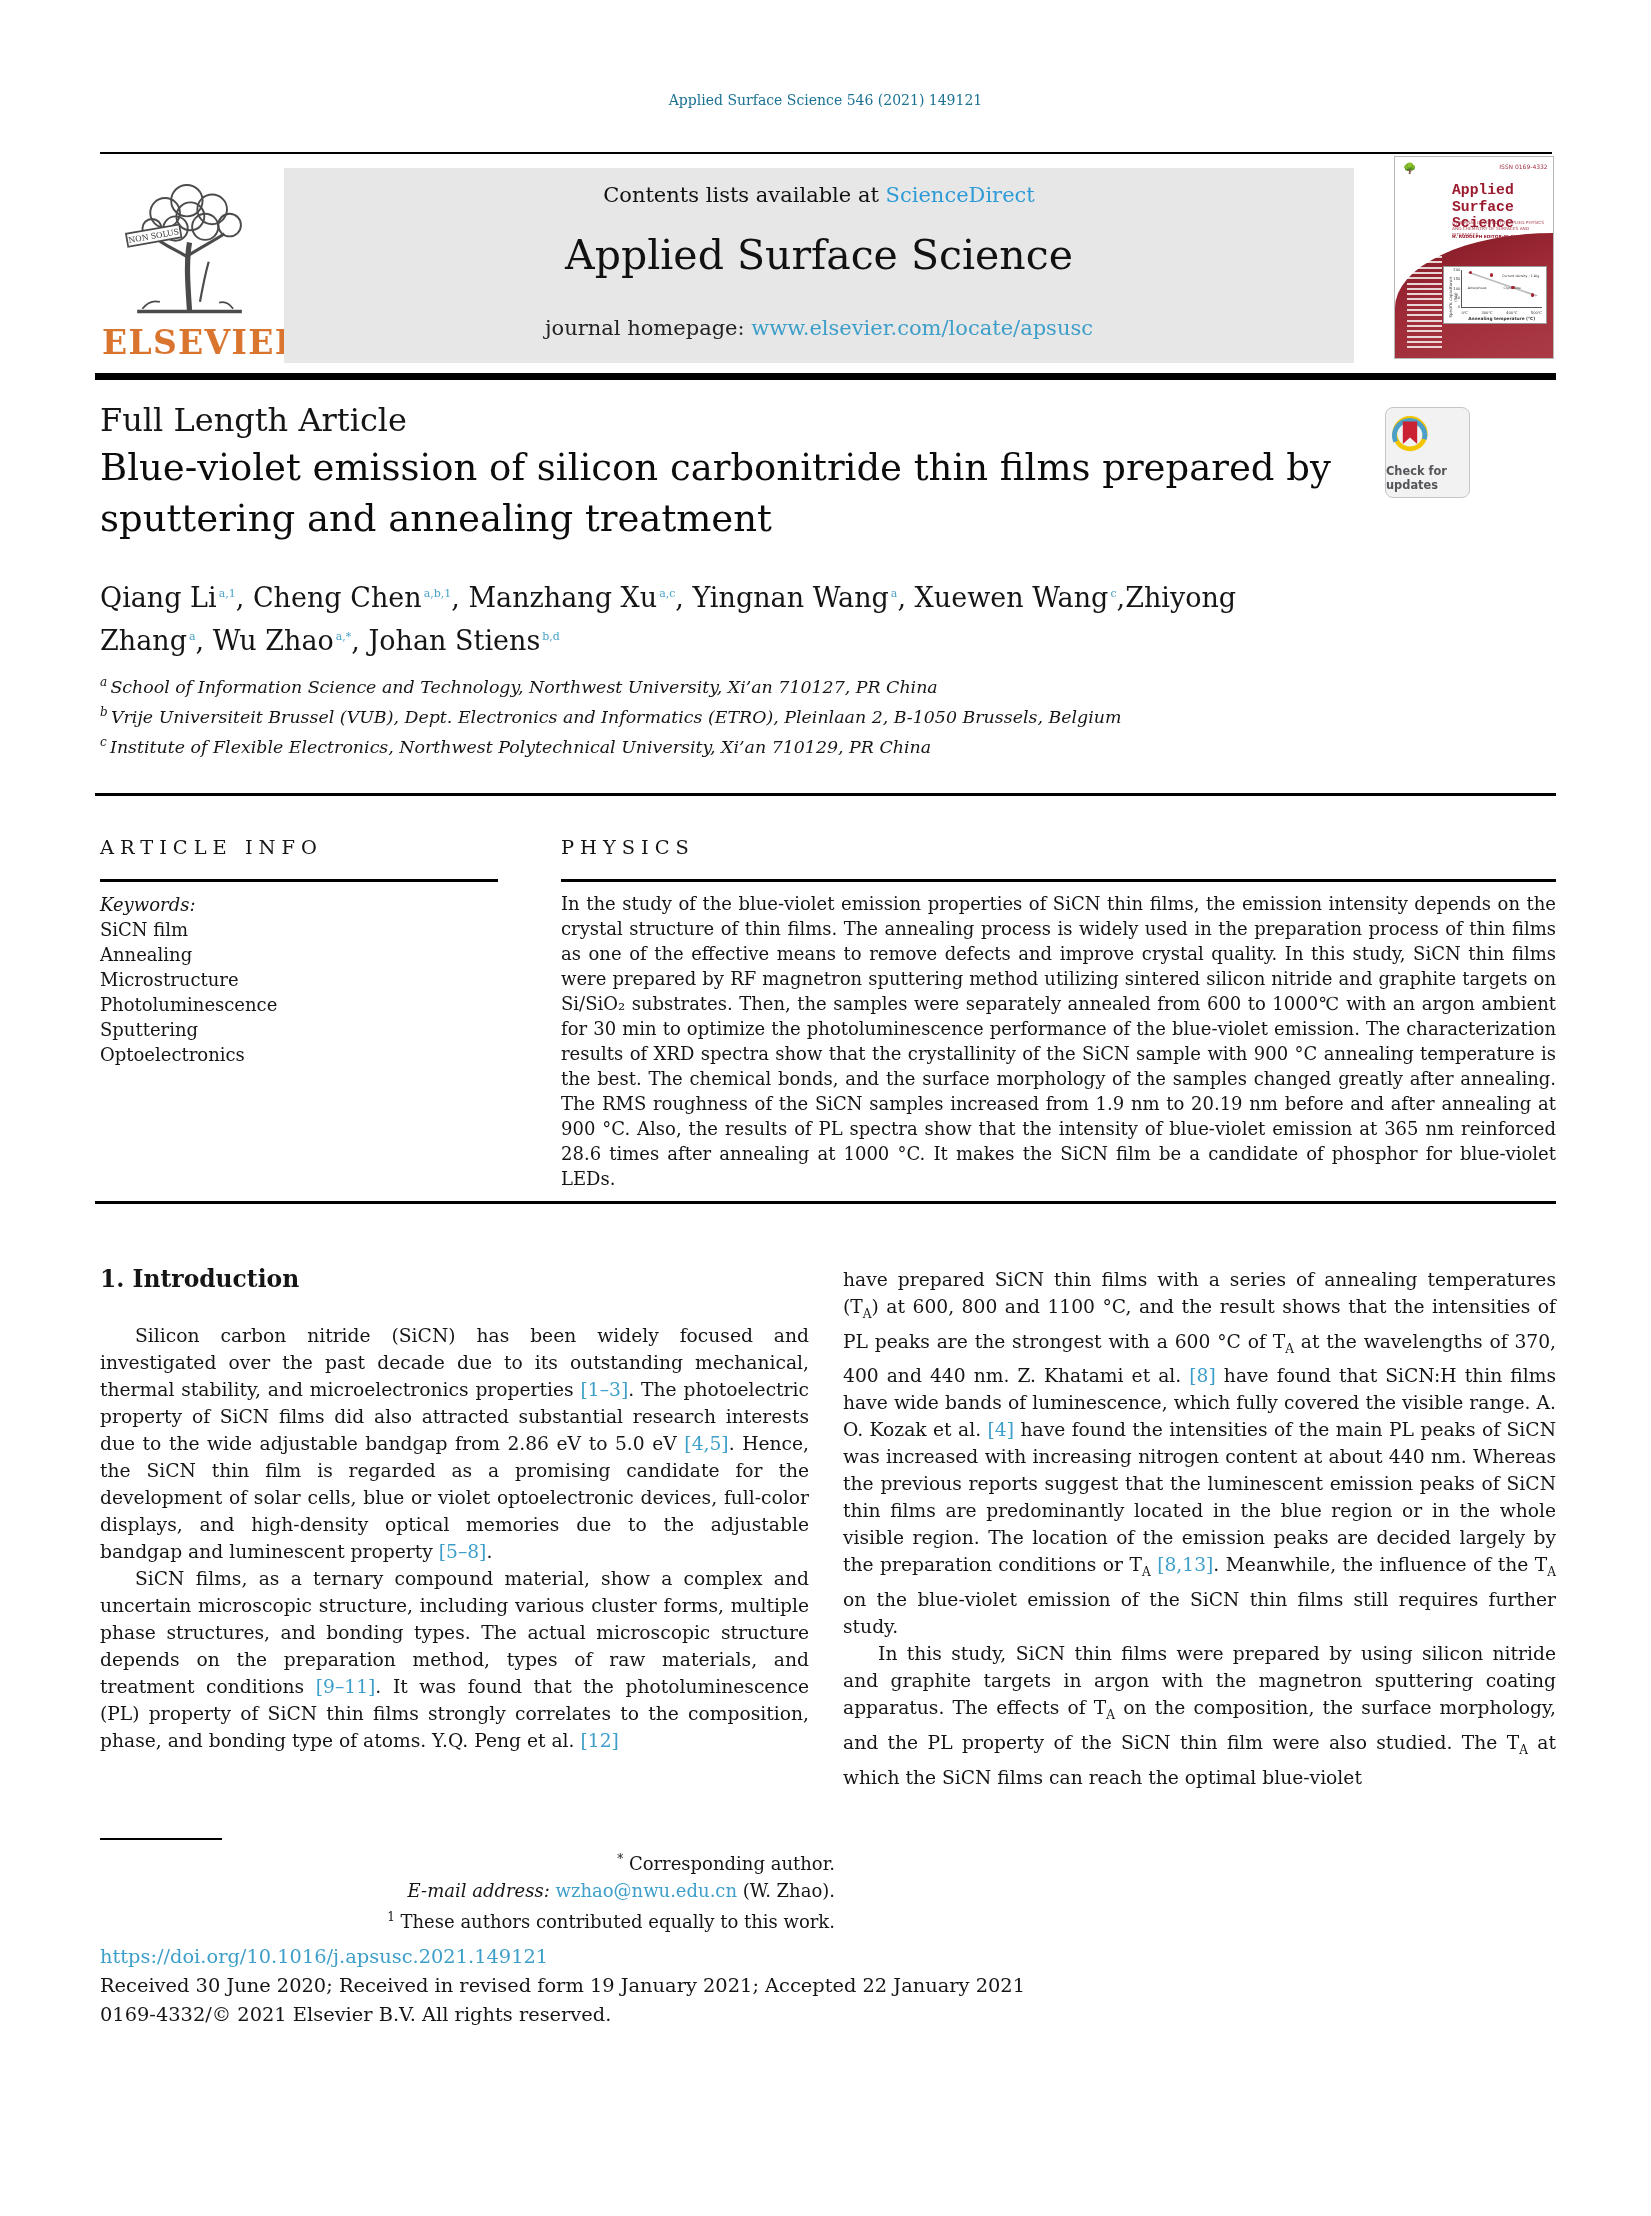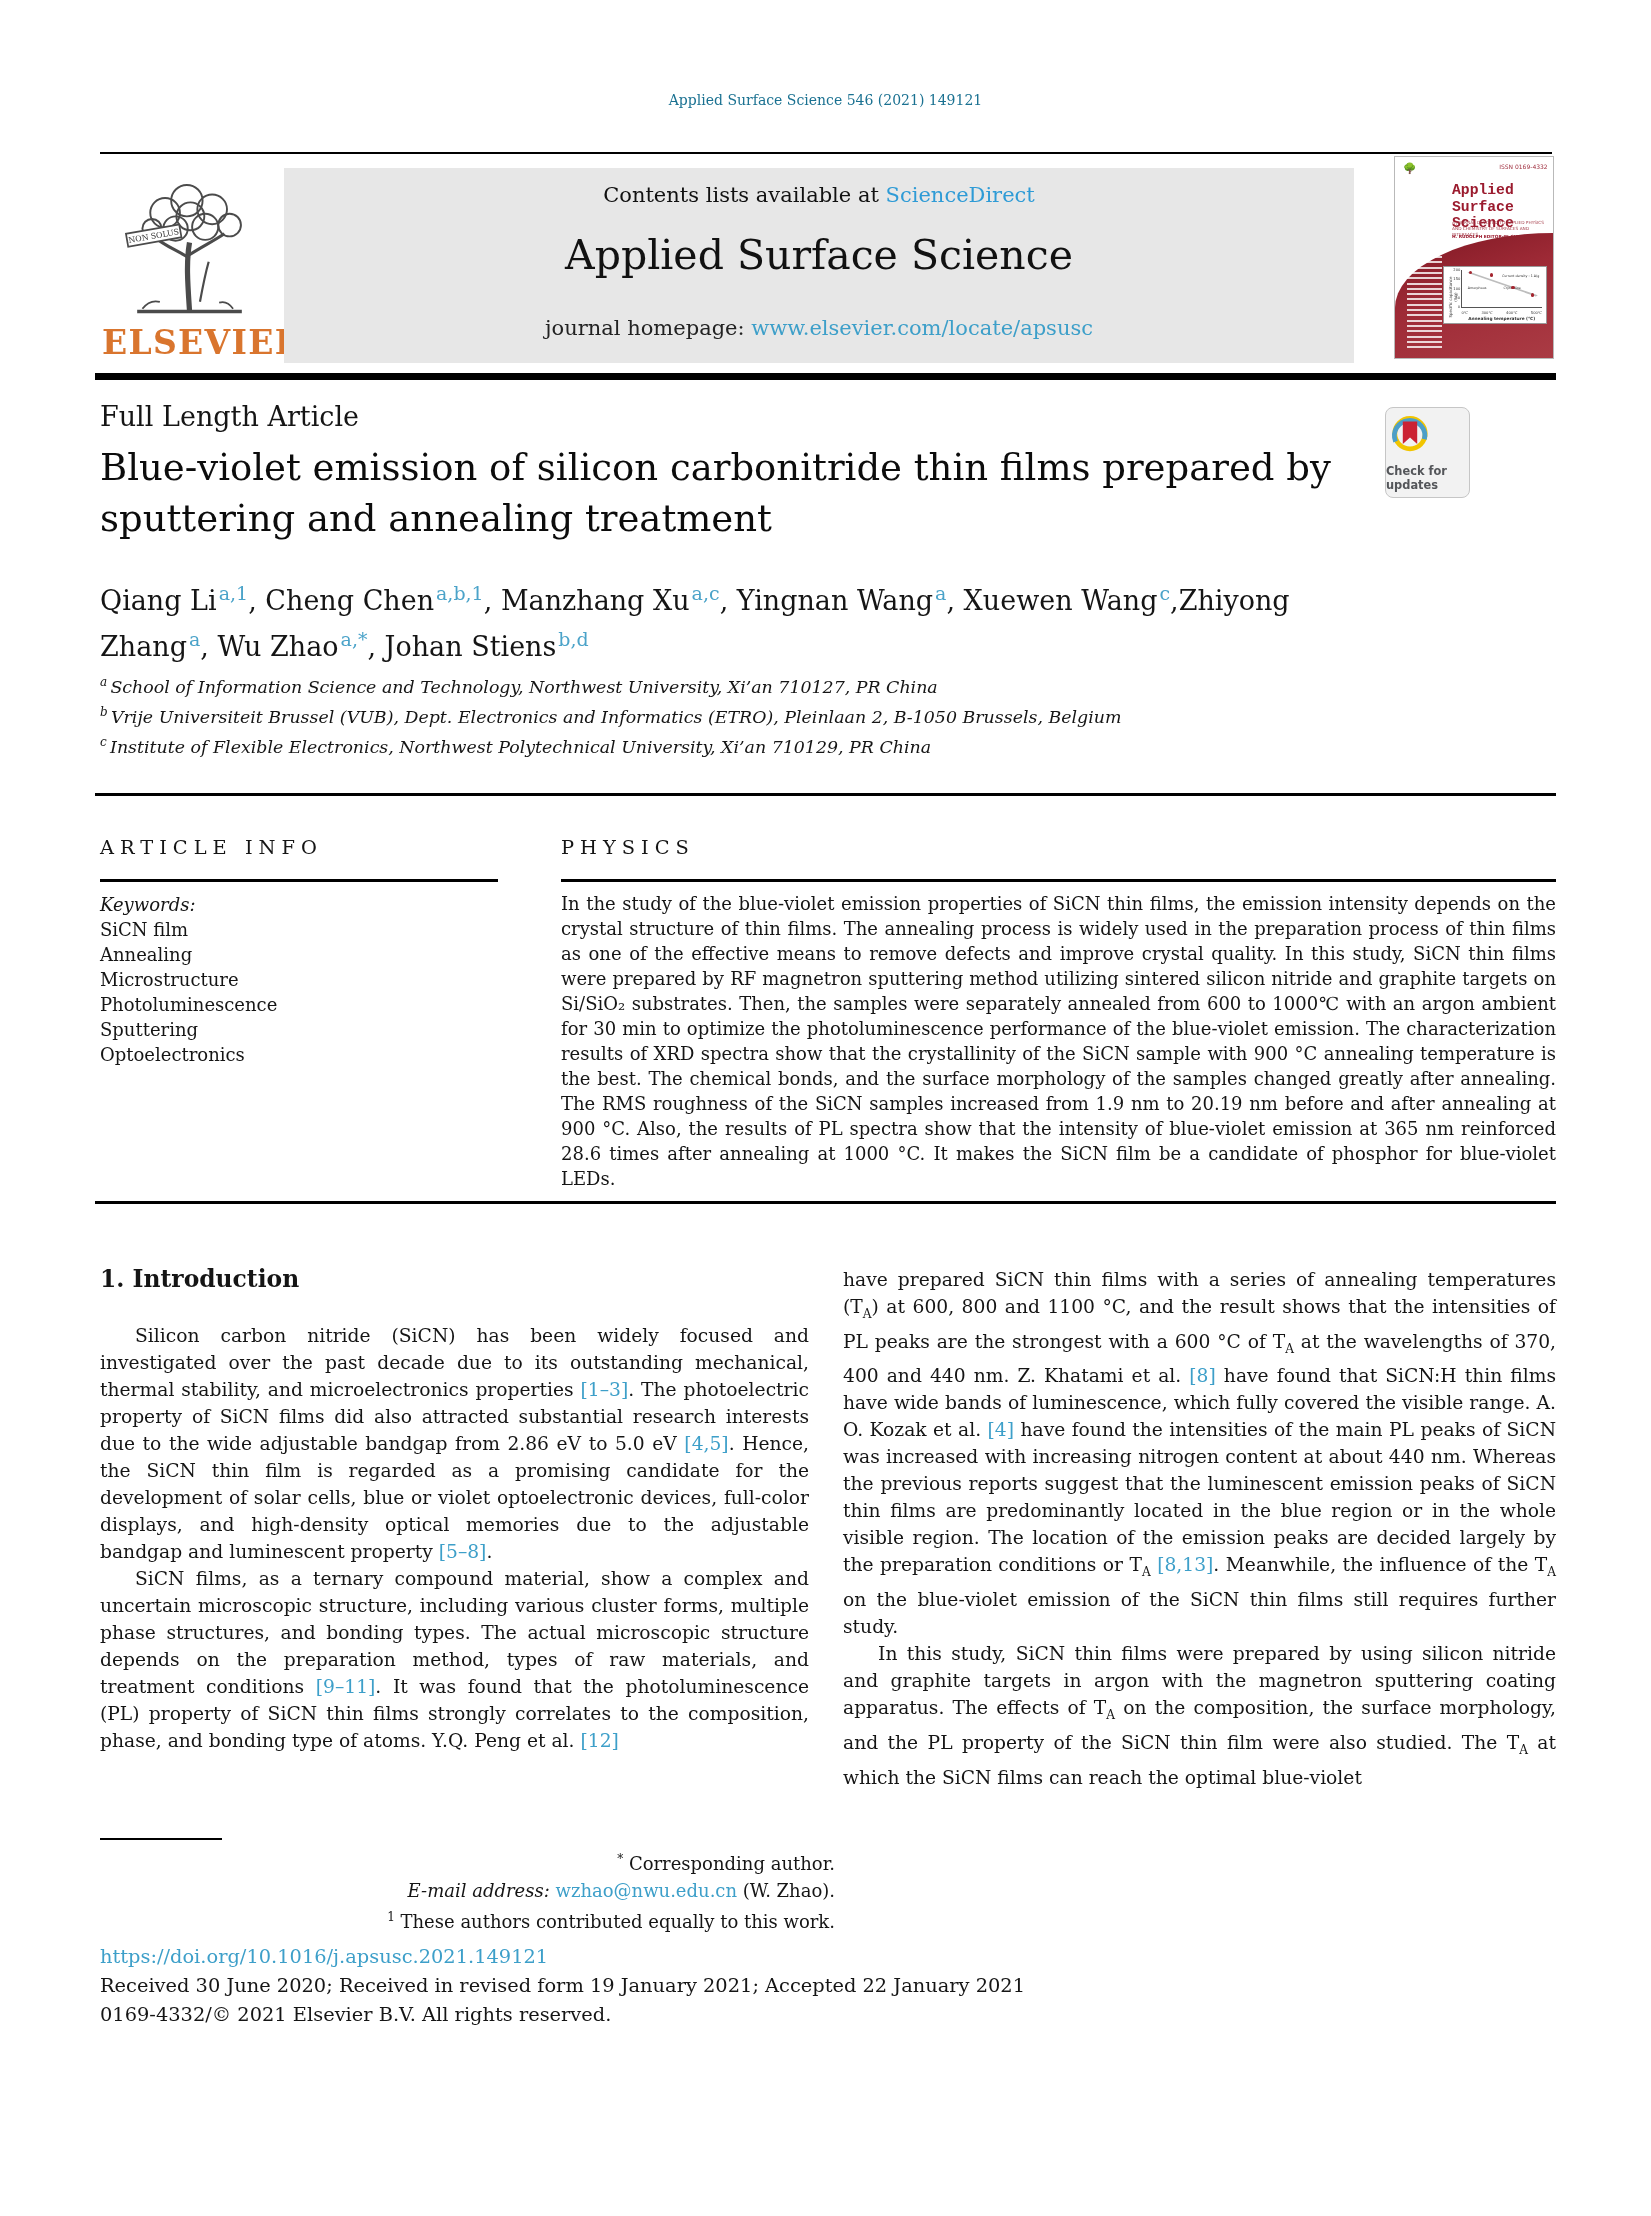--- a/index.html
+++ b/index.html
@@ -45,24 +45,24 @@
   .cover-yticks{position:absolute;left:9.3px;top:1.3px;bottom:13.4px;display:flex;flex-direction:column;justify-content:space-between;font-size:3.7px;color:#333;text-align:right;width:6.7px;}
   .cover-xticks{position:absolute;left:17.4px;right:4px;bottom:8px;display:flex;justify-content:space-between;font-size:3.7px;color:#333;}
   .cover-xlab{position:absolute;left:13.4px;right:0;bottom:1.3px;text-align:center;font-size:4.3px;font-weight:bold;color:#333;}
   .cover-legend{position:absolute;right:2.7px;top:4px;font-size:3.3px;color:#333;}
   .cover-phase-l{position:absolute;left:5.3px;bottom:17.4px;font-size:3.3px;color:#333;}
   .cover-phase-r{position:absolute;left:41px;bottom:17.4px;font-size:3.3px;color:#333;}
 
   .rule-thick{left:95px;top:373px;width:1461px;height:7.3px;background:#000;}
 
   
-  .full-length{left:100px;top:401px;font-size:27px;}
+  .full-length{left:100px;top:401px;font-size:32px;}
   .article-title{left:100px;top:442px;width:1336px;font-size:37px;line-height:51px;color:#0c0c0c;}
   .authors{left:100px;top:574px;width:1202px;font-size:27px;line-height:39px;white-space:pre-wrap;}
-  .authors sup{font-size:19px;color:#4BA3C9;margin-left:2px;text-align:right;}
+  .authors sup{font-size:11px;color:#4BA3C9;margin-left:2px;text-align:right;}
   .affils{left:100px;top:670px;width:1402px;font-style:italic;font-size:17.4px;line-height:25px;}
   .affils sup{font-size:12px;margin-right:3.3px;}
 
   
   .badge{left:1385px;top:407px;width:83px;height:89px;background:#F2F2F2;border:1.3px solid #C6C6C6;border-radius:8px;
      font-family:"DejaVu Sans",sans-serif;}
   .badge-text{position:absolute;left:0;bottom:5.3px;width:100%;font-size:11.4px;font-weight:bold;color:#54565A;line-height:14px;}
 
   .rule-affil{left:95px;top:793px;width:1461px;height:3.3px;background:#000;}
 

